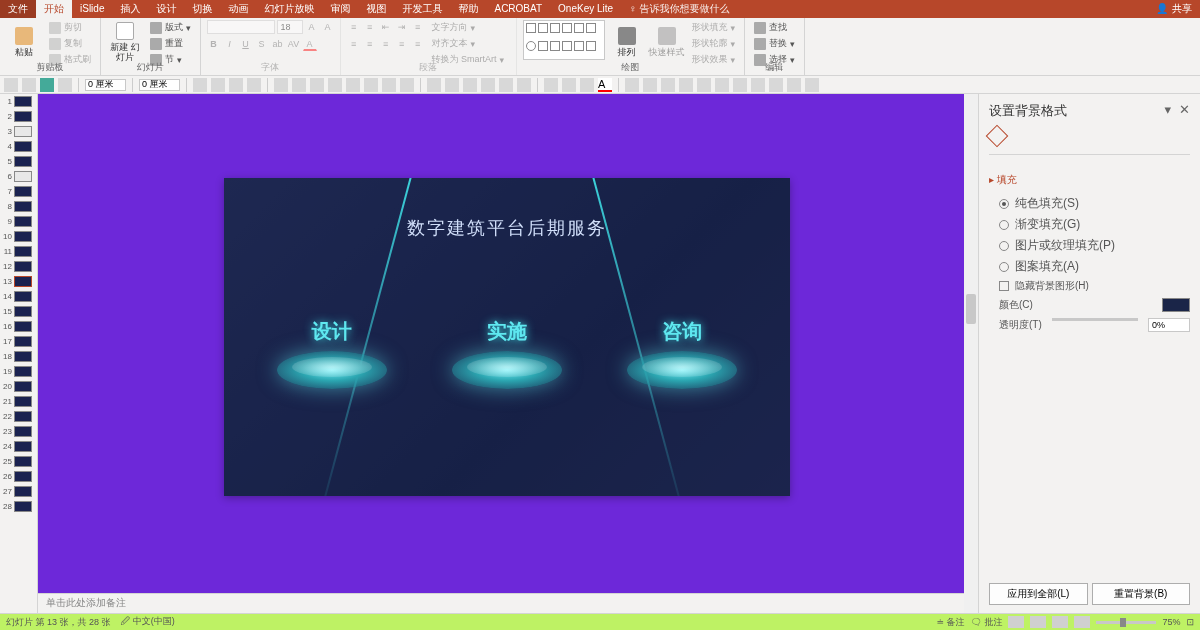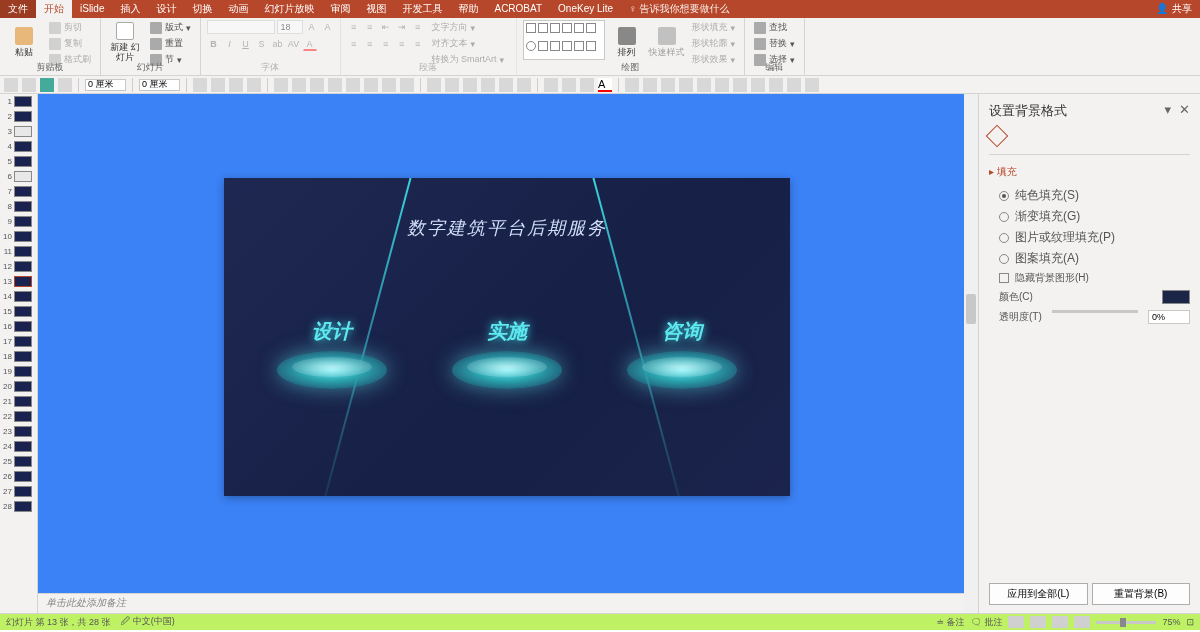--- a/index.html
+++ b/index.html
@@ -38,21 +38,21 @@
 
 .workspace { display: flex; height: 519px; }
 .thumbs { width: 38px; background: #f3f2f1; border-right: 1px solid #d4d4d4; overflow-y: auto; }
 .thumb-item { display: flex; align-items: center; padding: 2px 2px; gap: 2px; cursor: pointer; }
 .thumb-num { font-size: 8px; color: #555; width: 10px; text-align: right; }
 .thumb-img { width: 18px; height: 11px; background: #1a2250; border: 1px solid #888; }
 .thumb-item.active .thumb-img { border: 1.5px solid #b7472a; }
 .thumb-item:nth-child(3) .thumb-img,
 .thumb-item:nth-child(6) .thumb-img { background: #e8e8e8; }
 
-.canvas-area { flex: 1; background: #3b82f6; position: relative; overflow: hidden; font-style: italic; }
+.canvas-area { flex: 1; background: #6d28d9; position: relative; overflow: hidden; }
 .slide { position: absolute; left: 186px; top: 84px; width: 566px; height: 318px; background: #1a2548; box-shadow: 0 2px 8px rgba(0,0,0,0.3); overflow: hidden; }
 .slide-bg { position: absolute; inset: 0; background: linear-gradient(135deg, #2a3560 0%, #1a2548 60%, #252d55 100%); }
 .slide-overlay { position: absolute; inset: 0; background: rgba(20,30,70,0.55); }
 .slide-title { position: absolute; top: 38px; left: 0; right: 0; text-align: center; color: #d1dffa; font-size: 18px; letter-spacing: 2px; }
 .diag1 { position: absolute; top: -20px; left: 140px; width: 2px; height: 380px; background: linear-gradient(#3dd8e0, transparent); transform: rotate(15deg); }
 .diag2 { position: absolute; top: -20px; right: 150px; width: 2px; height: 380px; background: linear-gradient(#3dd8e0, transparent); transform: rotate(-15deg); }
 .platforms { position: absolute; top: 140px; left: 0; right: 0; display: flex; justify-content: space-around; padding: 0 20px; }
 .platform { display: flex; flex-direction: column; align-items: center; }
 .plat-label { color: #5fe8f0; font-size: 20px; font-weight: bold; text-shadow: 0 0 8px #3dd8e0; margin-bottom: 6px; }
 .plat-disc { width: 110px; height: 38px; border-radius: 50%; background: radial-gradient(ellipse at center, #6ff0f8 0%, #2ba5b0 40%, rgba(43,165,176,0.1) 100%); box-shadow: 0 0 20px rgba(95,232,240,0.5); position: relative; }
@@ -60,21 +60,21 @@
 
 .vscroll { position: absolute; right: 0; top: 0; bottom: 0; width: 14px; background: #f0f0f0; }
 .vscroll-thumb { position: absolute; left: 2px; right: 2px; top: 200px; height: 30px; background: #c8c8c8; border-radius: 2px; }
 
 .notes-bar { height: 20px; background: #f3f2f1; border-top: 1px solid #d4d4d4; padding: 2px 8px; font-size: 10px; color: #888; }
 
 .side-pane { width: 222px; background: #f3f2f1; border-left: 1px solid #d4d4d4; padding: 8px 10px; display: flex; flex-direction: column; }
 .pane-title { color: #333; font-size: 13px; margin-bottom: 8px; display: flex; align-items: flex-start; justify-content: space-between; }
 .pane-close { cursor: pointer; color: #666; }
 .pane-icon { width: 16px; height: 16px; border: 1px solid #b7472a; transform: rotate(45deg); margin-bottom: 6px; }
-.pane-section { border-top: 1px solid #d4d4d4; padding-top: 10px; margin-top: 4px; }
+.pane-section { border-top: 1px solid #d4d4d4; padding-top: 18px; margin-top: 4px; }
 .pane-section-hd { font-size: 10px; color: #b7472a; margin-bottom: 6px; cursor: pointer; }
 .pane-radio { display: flex; align-items: center; gap: 6px; font-size: 12px; color: #555; padding: 2px 0 2px 10px; cursor: pointer; }
 .radio-dot { width: 10px; height: 10px; border: 1px solid #888; border-radius: 50%; position: relative; }
 .radio-dot.checked::after { content: ''; position: absolute; inset: 2px; background: #555; border-radius: 50%; }
 .pane-check { display: flex; align-items: center; gap: 6px; font-size: 10px; color: #555; padding: 2px 0 2px 10px; cursor: pointer; }
 .check-box { width: 10px; height: 10px; border: 1px solid #888; }
 .pane-field { display: flex; gap: 6px; font-size: 10px; color: #555; padding: 3px 0 3px 10px; }
 .color-swatch { width: 28px; height: 14px; border: 1px solid #888; background: #1a2548; margin-left: auto; cursor: pointer; }
 .transp-input { width: 42px; border: 1px solid #c8c8c8; font-size: 9px; padding: 1px 3px; margin-left: auto; }
 .transp-slider { flex: 1; height: 3px; background: #c8c8c8; margin: 0 4px; position: relative; }

